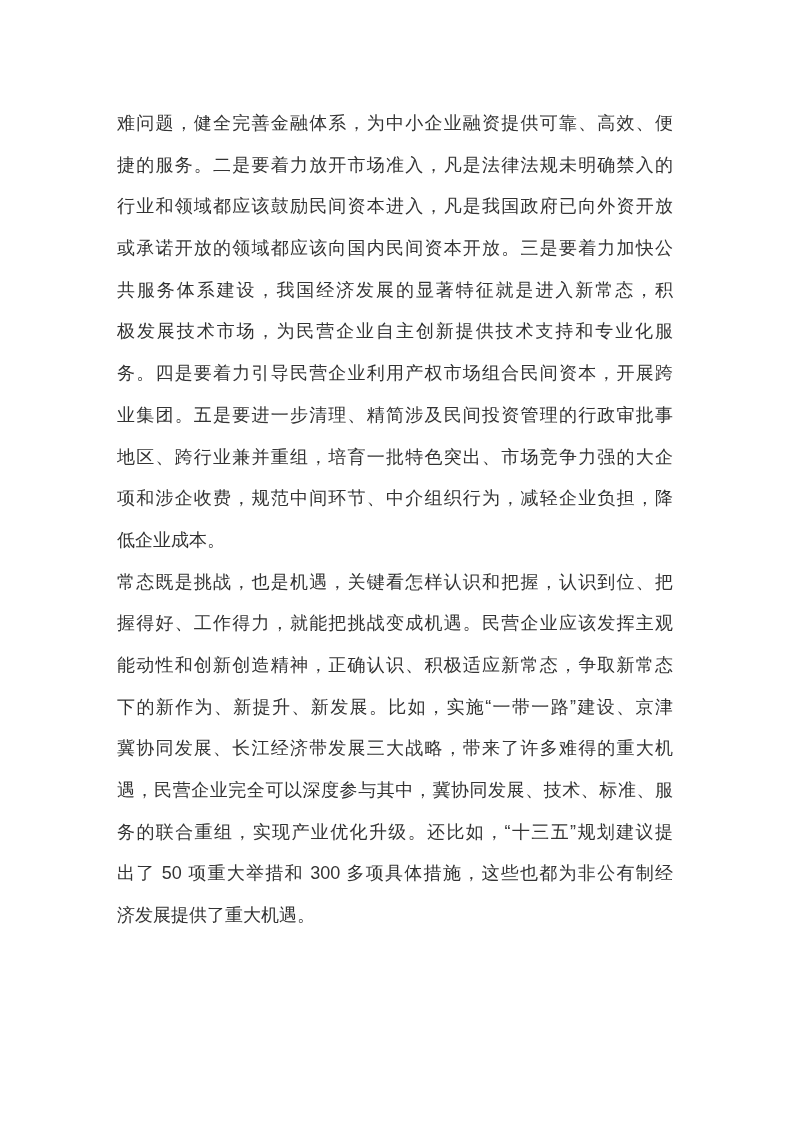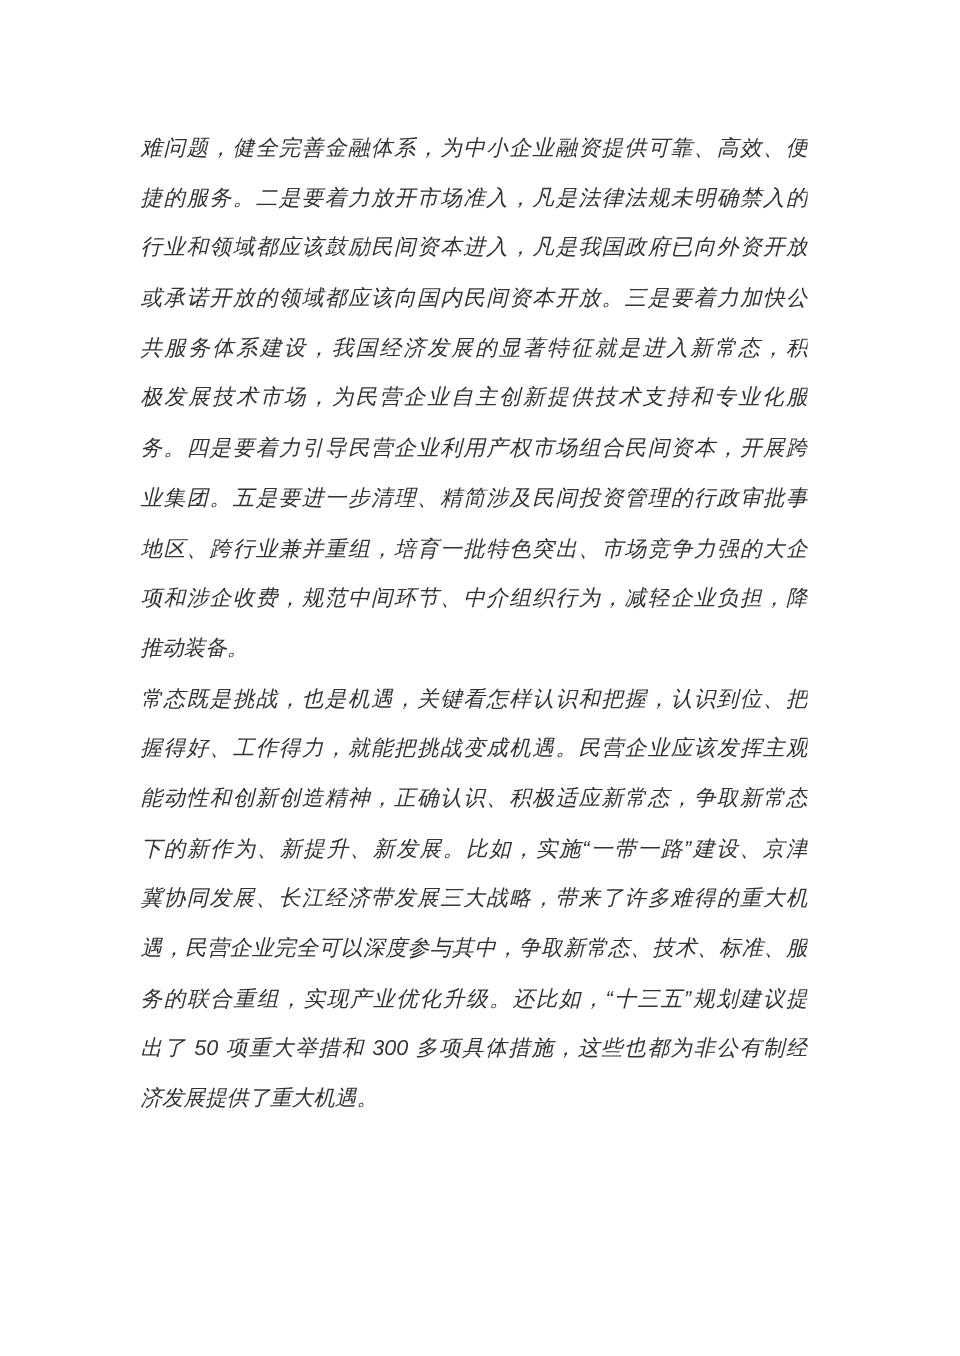--- a/index.html
+++ b/index.html
@@ -11,21 +11,20 @@
     height: 1130px;
     background: #ffffff;
     overflow: hidden;
     font-family: "Liberation Sans", sans-serif;
   }
   .page {
     position: relative;
     width: 668px;
     height: 1130px;
     background: #ffffff;
-    font-style: italic;
   }
   .text-block {
     position: absolute;
     top: 103px;
     left: 117px;
     width: 556px;
     color: #333333;
     font-size: 18px;
   }
   .paragraph {
@@ -60,28 +59,28 @@
           <div class="line">难问题，健全完善金融体系，为中小企业融资提供可靠、高效、便</div>
           <div class="line">捷的服务。二是要着力放开市场准入，凡是法律法规未明确禁入的</div>
           <div class="line">行业和领域都应该鼓励民间资本进入，凡是我国政府已向外资开放</div>
           <div class="line">或承诺开放的领域都应该向国内民间资本开放。三是要着力加快公</div>
           <div class="line">共服务体系建设，我国经济发展的显著特征就是进入新常态，积</div>
           <div class="line">极发展技术市场，为民营企业自主创新提供技术支持和专业化服</div>
           <div class="line">务。四是要着力引导民营企业利用产权市场组合民间资本，开展跨</div>
           <div class="line">业集团。五是要进一步清理、精简涉及民间投资管理的行政审批事</div>
           <div class="line">地区、跨行业兼并重组，培育一批特色突出、市场竞争力强的大企</div>
           <div class="line">项和涉企收费，规范中间环节、中介组织行为，减轻企业负担，降</div>
-          <div class="line last">推动装备。</div>
+          <div class="line last">低企业成本。</div>
         </div>
         <div class="paragraph">
           <div class="line">常态既是挑战，也是机遇，关键看怎样认识和把握，认识到位、把</div>
           <div class="line">握得好、工作得力，就能把挑战变成机遇。民营企业应该发挥主观</div>
           <div class="line">能动性和创新创造精神，正确认识、积极适应新常态，争取新常态</div>
           <div class="line">下的新作为、新提升、新发展。比如，实施“一带一路”建设、京津</div>
           <div class="line">冀协同发展、长江经济带发展三大战略，带来了许多难得的重大机</div>
-          <div class="line">遇，民营企业完全可以深度参与其中，争取新常态、技术、标准、服</div>
+          <div class="line">遇，民营企业完全可以深度参与其中，冀协同发展、技术、标准、服</div>
           <div class="line">务的联合重组，实现产业优化升级。还比如，“十三五”规划建议提</div>
           <div class="line">出了 50 项重大举措和 300 多项具体措施，这些也都为非公有制经</div>
           <div class="line last">济发展提供了重大机遇。</div>
         </div>
       </div>
   </div>
 </div>
 
 </body></html>

